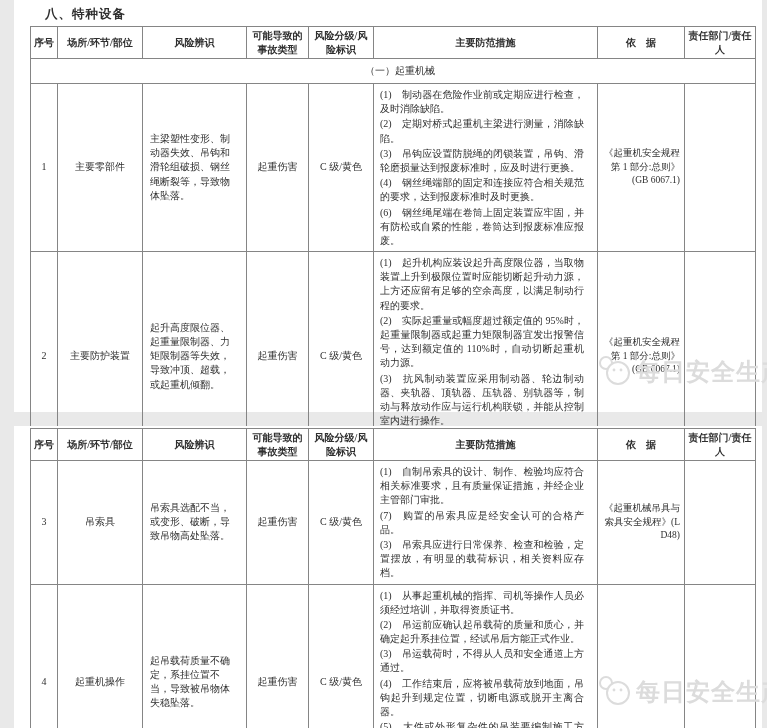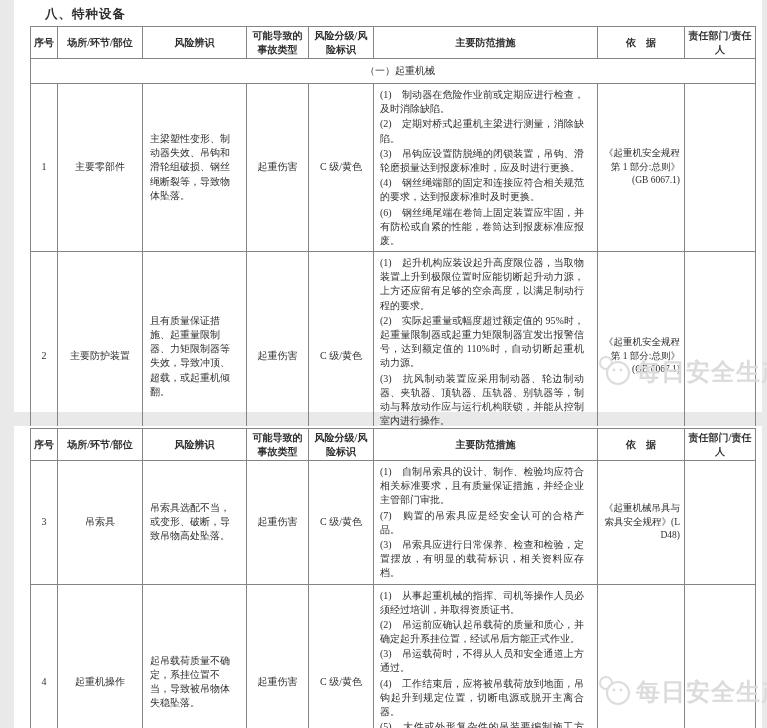--- a/index.html
+++ b/index.html
@@ -115,21 +115,21 @@
               <div class="measure-item">(3)　吊钩应设置防脱绳的闭锁装置，吊钩、滑轮磨损量达到报废标准时，应及时进行更换。</div>
               <div class="measure-item">(4)　钢丝绳端部的固定和连接应符合相关规范的要求，达到报废标准时及时更换。</div>
               <div class="measure-item">(6)　钢丝绳尾端在卷筒上固定装置应牢固，并有防松或自紧的性能，卷筒达到报废标准应报废。</div>
             </td>
         <td class="c-basis">《起重机安全规程第 1 部分:总则》(GB 6067.1)</td>
         <td class="c-resp"></td>
       </tr>
       <tr class="r2">
         <td class="c-seq">2</td>
         <td class="c-place">主要防护装置</td>
-        <td class="c-risk">且有质量保证措施、起重量限制器、力矩限制器等失效，导致冲顶、超载，或起重机倾翻。</td>
+        <td class="c-risk">起升高度限位器、起重量限制器、力矩限制器等失效，导致冲顶、超载，或起重机倾翻。</td>
         <td class="c-acc">起重伤害</td>
         <td class="c-level">C 级/黄色</td>
         <td class="c-measures">
               <div class="measure-item">(1)　起升机构应装设起升高度限位器，当取物装置上升到极限位置时应能切断起升动力源，上方还应留有足够的空余高度，以满足制动行程的要求。</div>
               <div class="measure-item">(2)　实际起重量或幅度超过额定值的 95%时，起重量限制器或起重力矩限制器宜发出报警信号，达到额定值的 110%时，自动切断起重机动力源。</div>
               <div class="measure-item">(3)　抗风制动装置应采用制动器、轮边制动器、夹轨器、顶轨器、压轨器、别轨器等，制动与释放动作应与运行机构联锁，并能从控制室内进行操作。</div>
               <div class="measure-item">(4)　应根据实际情况配置安全防护装置，并符合 GB 6067.1- 2010 表 A.1 的相关规定。</div>
             </td>
         <td class="c-basis">《起重机安全规程第 1 部分:总则》(GB 6067.1)</td>
         <td class="c-resp"></td>

